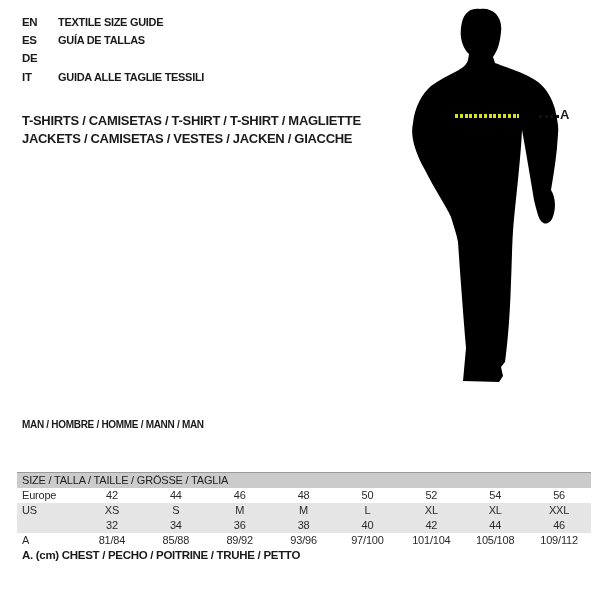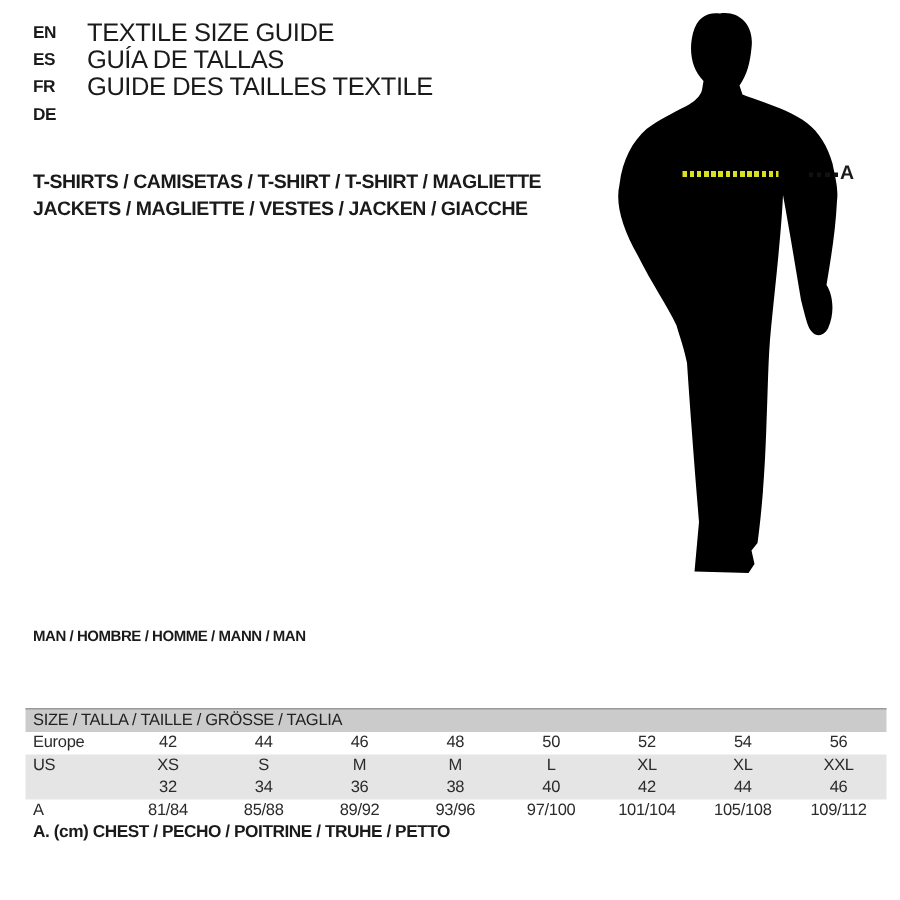--- a/index.html
+++ b/index.html
@@ -24,22 +24,22 @@
     height: 18.2px;
     align-items: center;
   }
   .lang-code {
     width: 36px;
     font-size: 11.5px;
     font-weight: bold;
     letter-spacing: -0.3px;
   }
   .lang-label {
-    font-size: 17px;
-    font-weight: normal;
+    font-size: 11px;
+    font-weight: bold;
     letter-spacing: -0.3px;
     white-space: nowrap;
   }
 
   
   .categories {
     position: absolute;
     top: 111px;
     left: 22px;
   }
@@ -155,31 +155,31 @@
   <div class="lang-list">
     <div class="lang-row">
       <span class="lang-code">EN</span>
       <span class="lang-label">TEXTILE SIZE GUIDE</span>
     </div>
     <div class="lang-row">
       <span class="lang-code">ES</span>
       <span class="lang-label">GUÍA DE TALLAS</span>
     </div>
     <div class="lang-row">
-      <span class="lang-code">FR</span>
-      <span class="lang-label">GUIDE DES TAILLES TEXTILE</span>
-    </div>
-    <div class="lang-row">
       <span class="lang-code">DE</span>
+    </div>
+    <div class="lang-row">
+      <span class="lang-code">IT</span>
+      <span class="lang-label">GUIDA ALLE TAGLIE TESSILI</span>
     </div>
   </div>
 
   <div class="categories">
     <div class="category-line">T-SHIRTS / CAMISETAS / T-SHIRT / T-SHIRT / MAGLIETTE</div>
-    <div class="category-line">JACKETS / MAGLIETTE / VESTES / JACKEN / GIACCHE</div>
+    <div class="category-line">JACKETS / CAMISETAS / VESTES / JACKEN / GIACCHE</div>
   </div>
 
   <div class="figure-area">
     <svg class="silhouette-svg" width="160" height="385" viewBox="0 0 160 385" aria-hidden="true">
       <path d="M 75,5
            C 88,3 98,13 96,28
            C 95,38 93,46 88,53
            L 90,59
            C 103,64 121,69 133,78
            C 141,84 147,94 150,105

